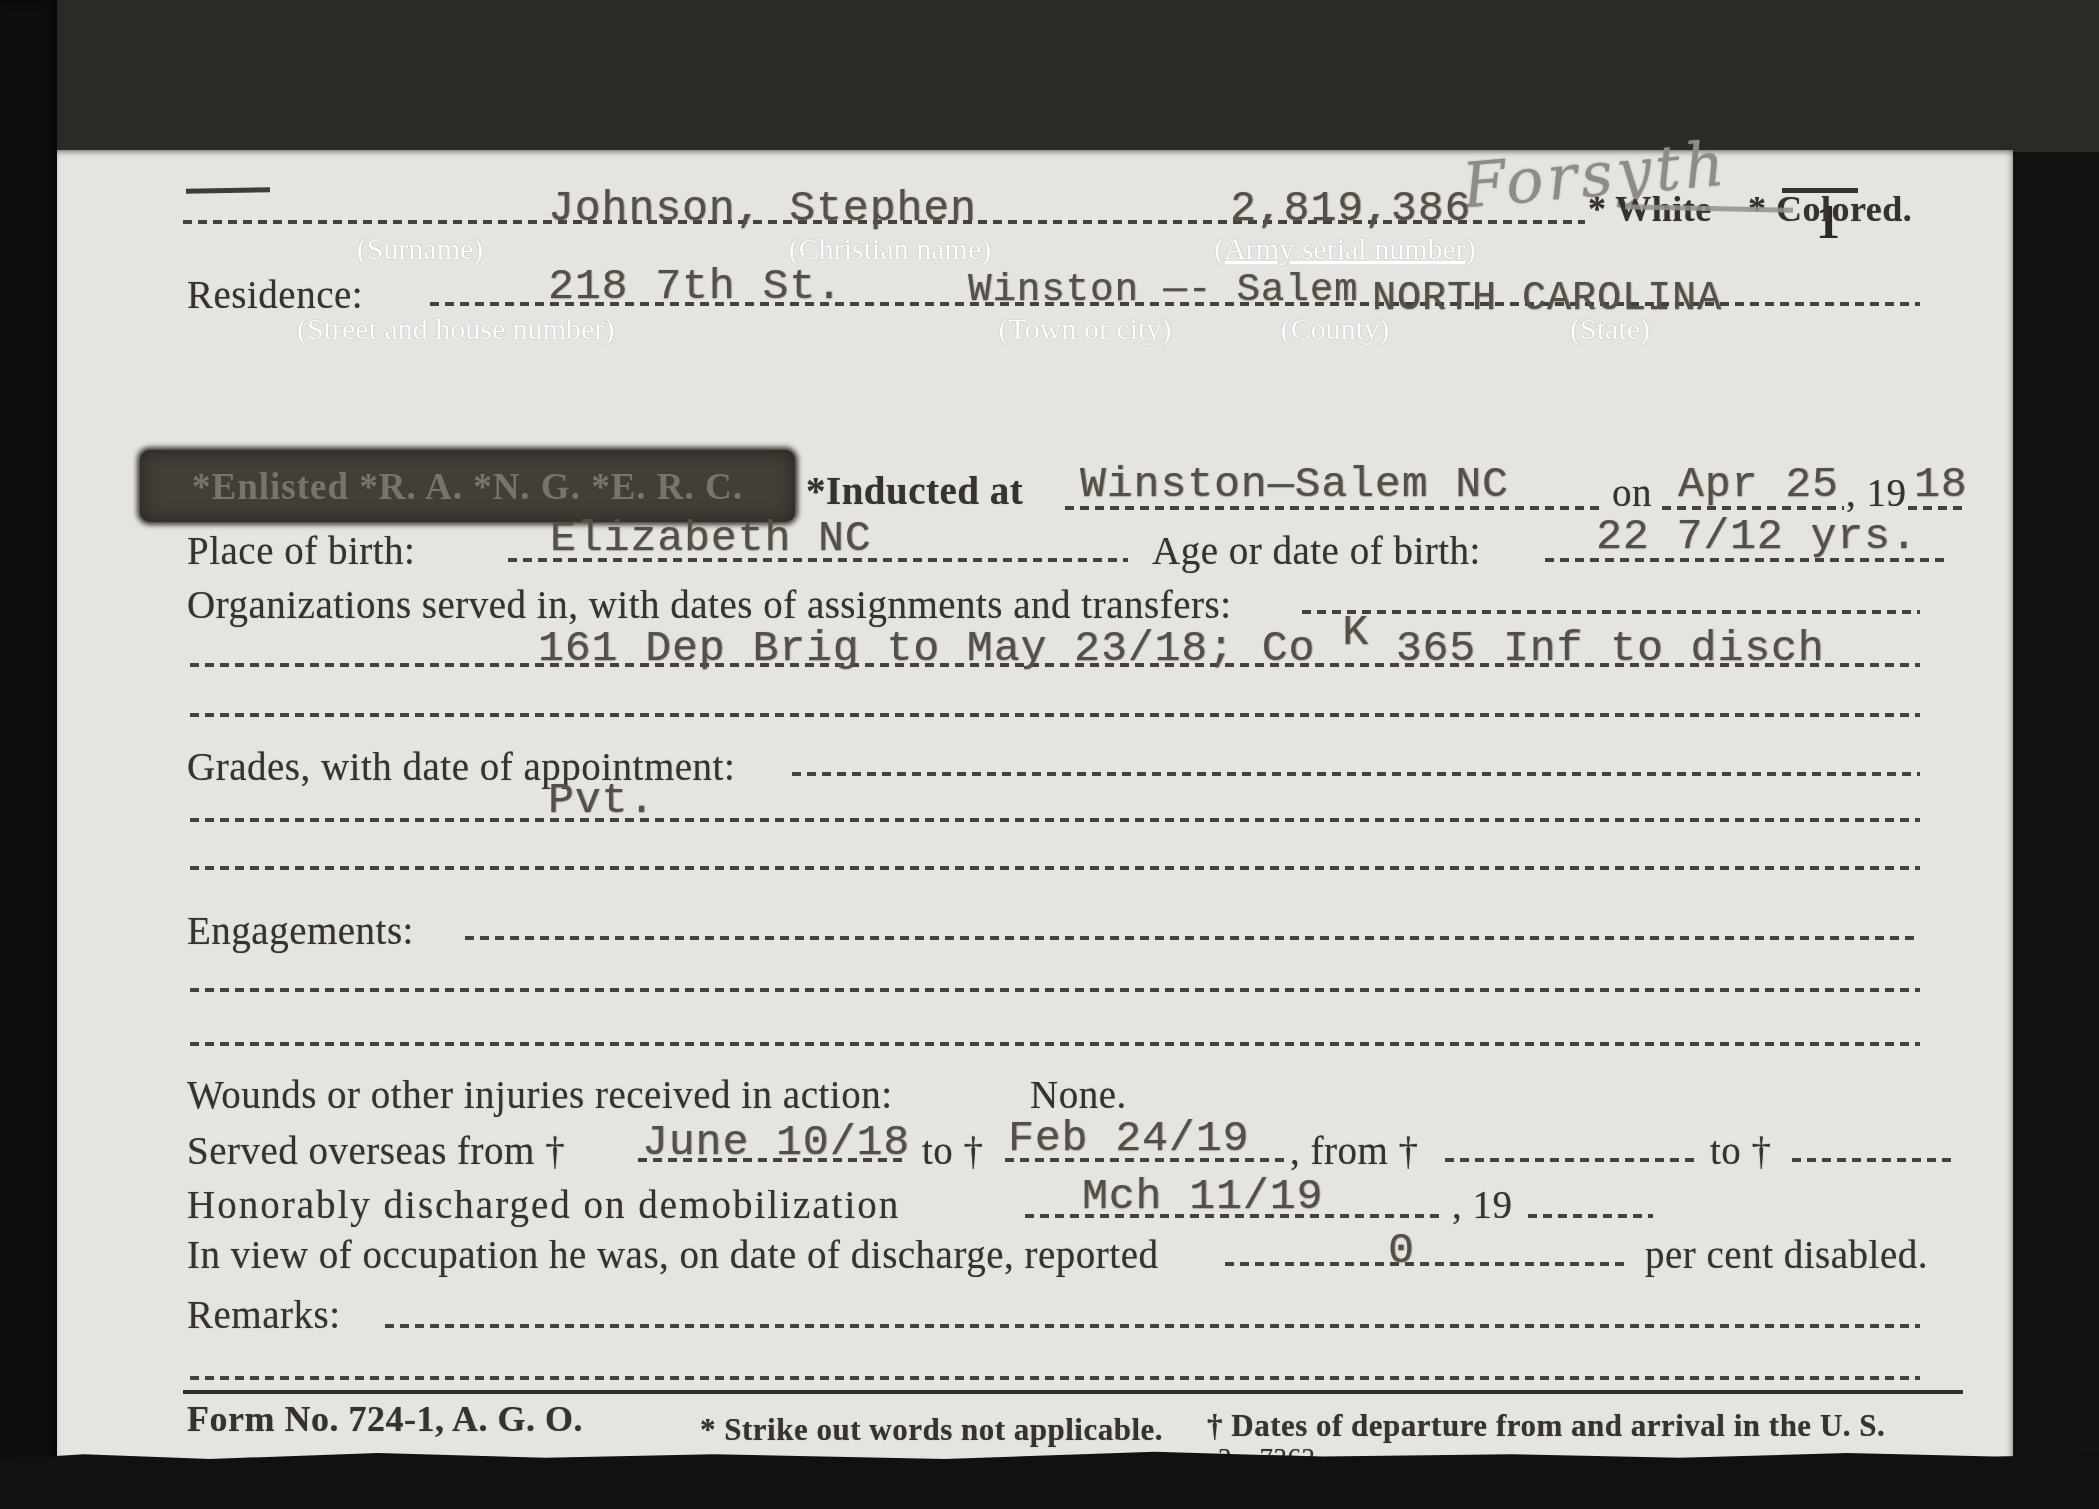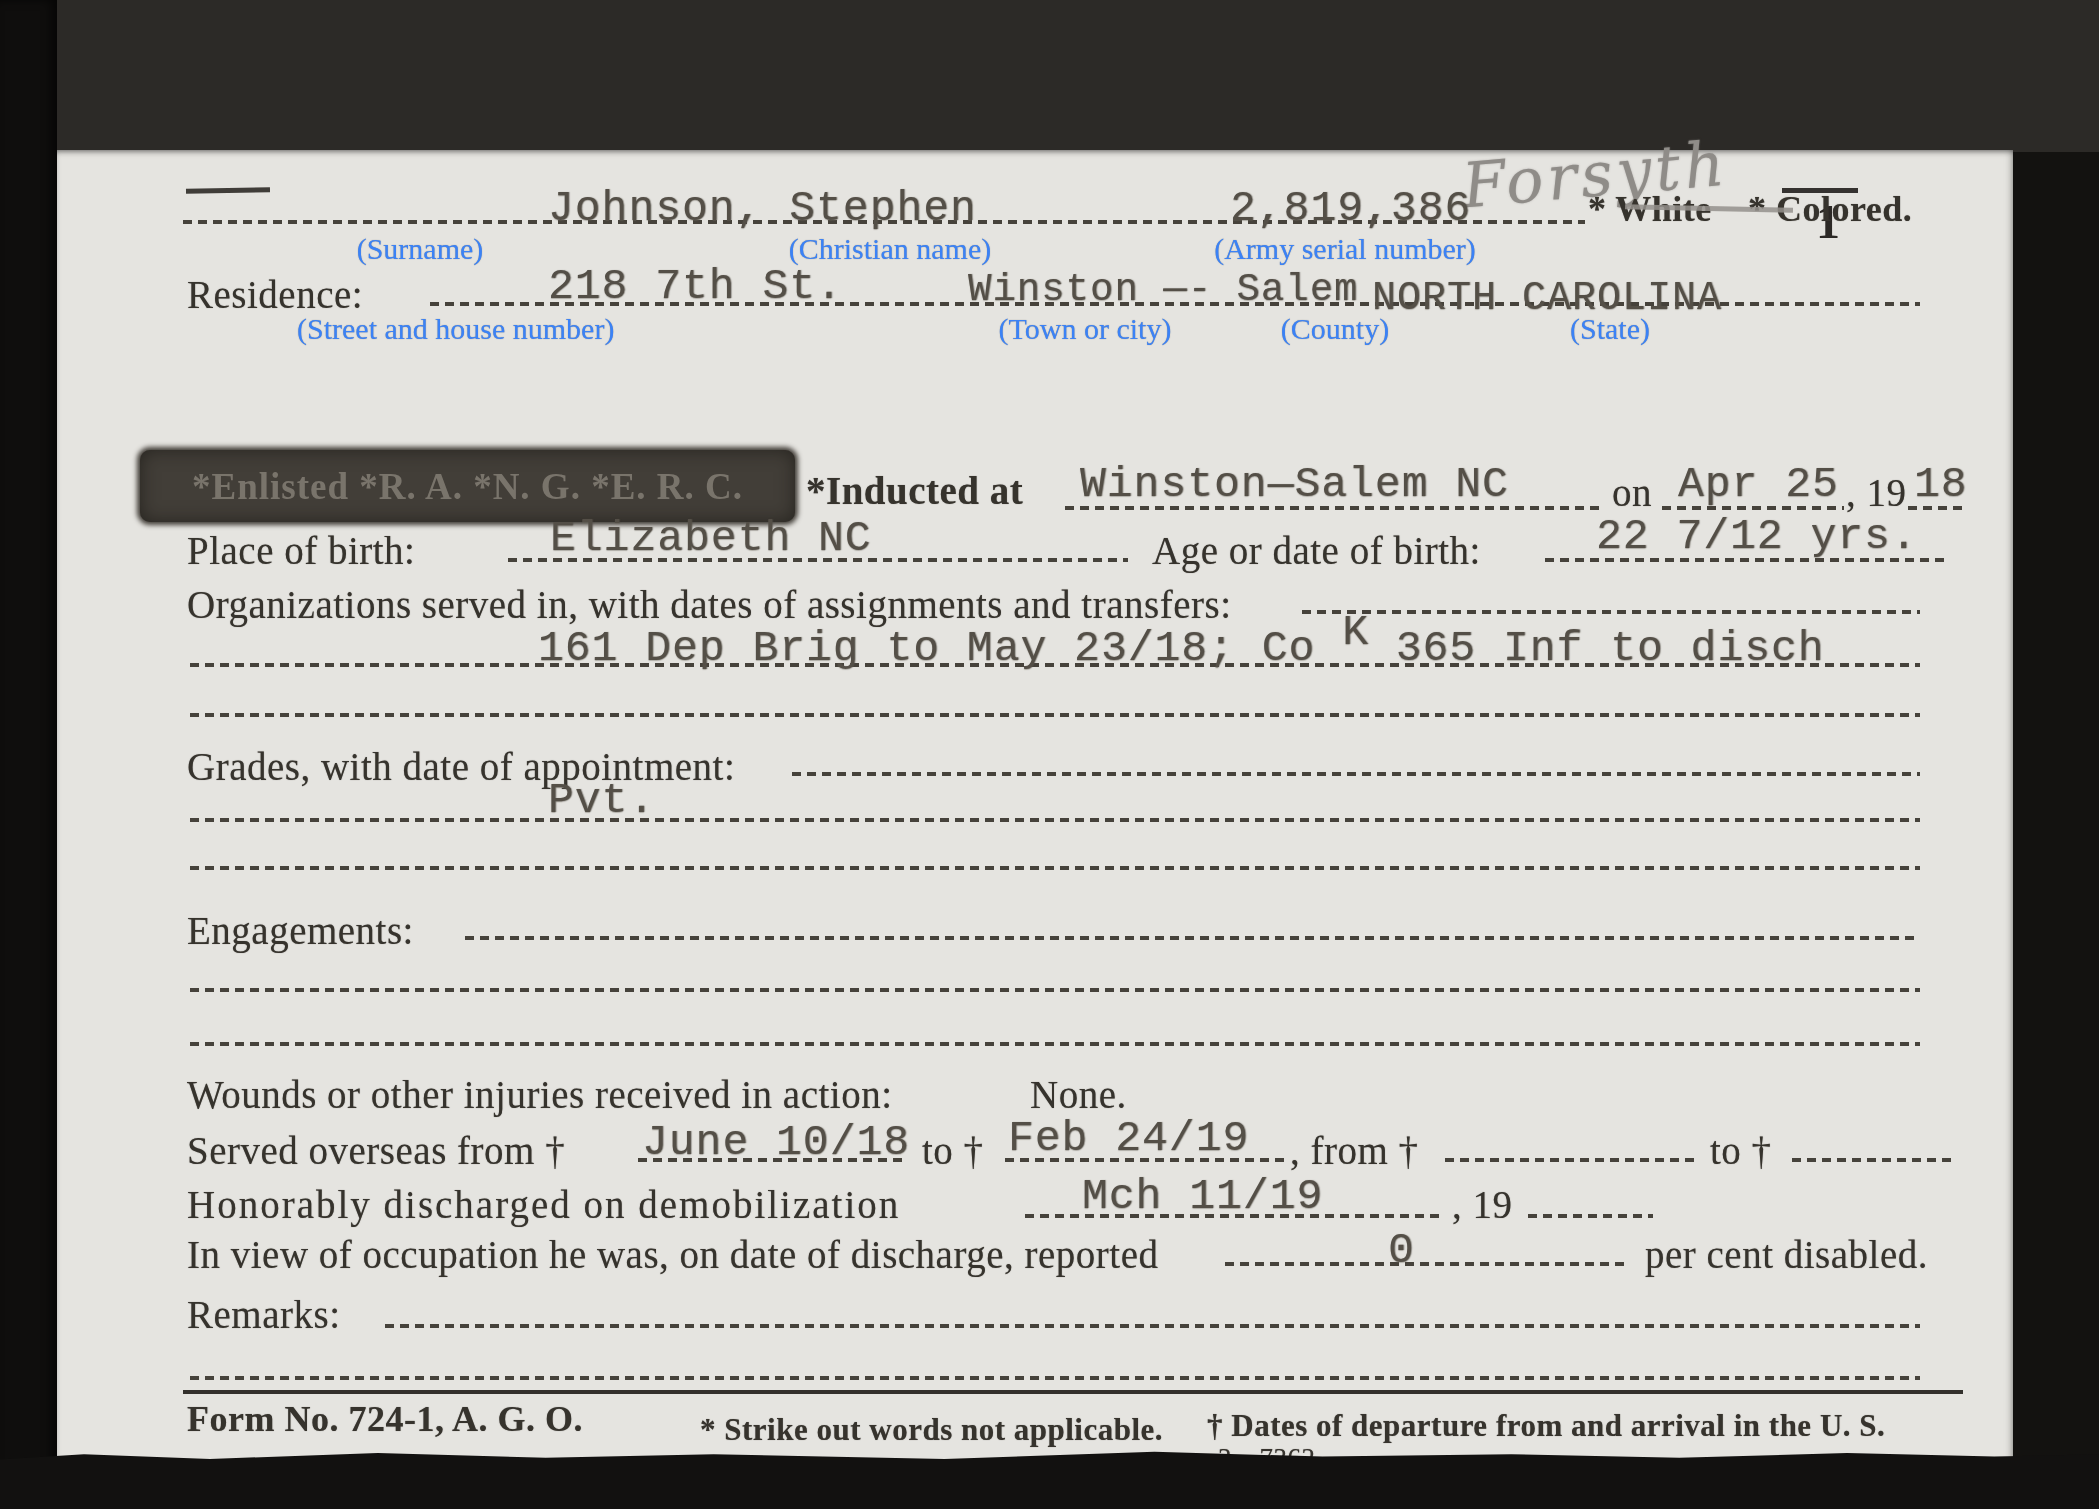--- a/index.html
+++ b/index.html
@@ -9,21 +9,21 @@
   .band-top { left:0; top:0; width:2099px; height:152px; background:#2c2a27; }
   .strip-left { left:0; top:0; width:57px; height:1509px; background:#0f0e0d;
                 box-shadow: inset -6px 0 10px rgba(0,0,0,.6); }
   .card { left:57px; top:150px; width:1956px; height:1312px; background:#e5e4e0;
           box-shadow: inset 0 4px 6px -3px rgba(0,0,0,.55), inset -4px 0 8px -4px rgba(0,0,0,.4); }
   .band-bottom { left:0; top:1450px; width:2099px; height:60px; background:#121110;
           clip-path: polygon(0 16%,4% 7%,10% 15%,18% 5%,26% 13%,34% 7%,45% 15%,55% 3%,63% 11%,72% 7%,80% 13%,88% 5%,95% 11%,100% 7%,100% 100%,0 100%); }
   .lbl  { font-size:39px; color:#36332d; letter-spacing:.5px; white-space:nowrap;
           text-shadow:0 0 1px rgba(54,51,45,.55); }
   .bold { font-weight:bold; }
-  .sub  { font-size:30px; color:#3b82f6; white-space:nowrap; text-align:center;
+  .sub  { font-size:30px; color:#ffffff; white-space:nowrap; text-align:center;
           text-shadow:0 0 1px rgba(58,55,47,.5); }
   .typ  { font-family:"Liberation Mono","DejaVu Sans Mono",monospace; font-size:43px;
           color:#544f47; letter-spacing:1px; white-space:nowrap;
           text-shadow:1px 0 1px rgba(84,79,71,.5), 0 1px 1px rgba(110,104,94,.4); }
   .dots { height:4px;
           background-image:repeating-linear-gradient(90deg,#46423b 0px,#46423b 9px,rgba(0,0,0,0) 9px,rgba(0,0,0,0) 15px); }
   .rule { height:4px; background:#33302c; }
   .mark { background:#403d39; }
   .blob { background:#423e38; border-radius:10px;
           box-shadow:0 0 5px 3px #423e38, inset 0 0 18px rgba(20,18,15,.6);
@@ -52,21 +52,21 @@
   <div class="abs pagenum" style="left:1816px; top:194px;">1</div>
 
   <div class="abs dots" style="left:183px; top:220px; width:1402px;"></div>
   <div class="abs typ" style="left:548px; top:184px;">Johnson, Stephen</div>
   <div class="abs typ" style="left:1230px; top:184px;">2,819,386</div>
   <div class="abs lbl bold" style="left:1588px; top:188px; font-size:36px;">* White</div>
   <div class="abs lbl bold" style="left:1748px; top:188px; font-size:36px;">* Colored.</div>
   <div class="abs pstrike" style="left:1625px; top:206px; width:168px;"></div>
   <div class="abs sub" style="left:320px; top:232px; width:200px;">(Surname)</div>
   <div class="abs sub" style="left:760px; top:232px; width:260px;">(Christian name)</div>
-  <div class="abs sub" style="left:1195px; top:232px; width:300px;">(Army serial number)</div>
+  <div class="abs sub" style="left:1195px; top:232px; width:300px;text-decoration:underline;">(Army serial number)</div>
 
   <div class="abs lbl" style="left:187px; top:272px;">Residence:</div>
   <div class="abs dots" style="left:430px; top:302px; width:1490px;"></div>
   <div class="abs typ" style="left:548px; top:262px;">218 7th St.</div>
   <div class="abs typ" style="left:1372px; top:276px; font-size:40px;">NORTH CAROLINA</div>
   <div class="abs typ" style="left:968px; top:268px; font-size:39px;">Winston —- Salem</div>
   <div class="abs sub" style="left:297px; top:312px; width:300px;">(Street and house number)</div>
   <div class="abs sub" style="left:985px; top:312px; width:200px;">(Town or city)</div>
   <div class="abs sub" style="left:1260px; top:312px; width:150px;">(County)</div>
   <div class="abs sub" style="left:1535px; top:312px; width:150px;">(State)</div>

